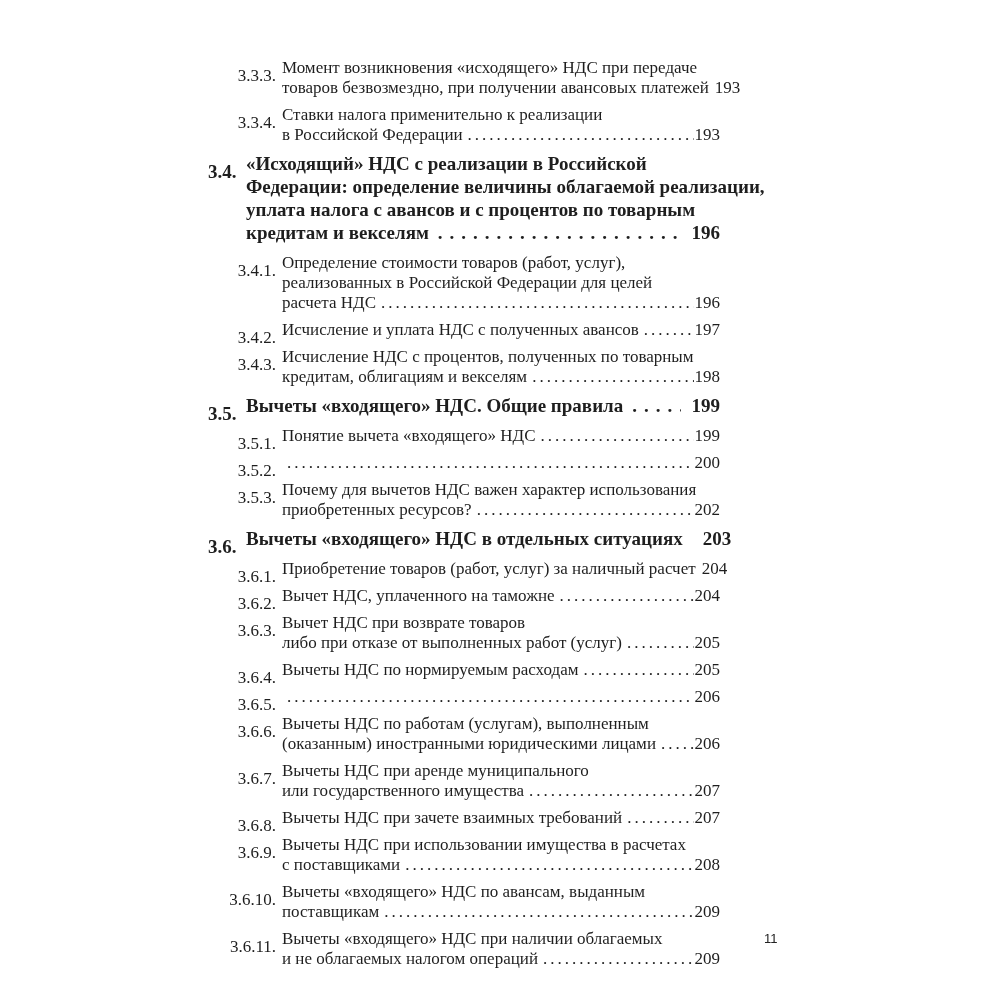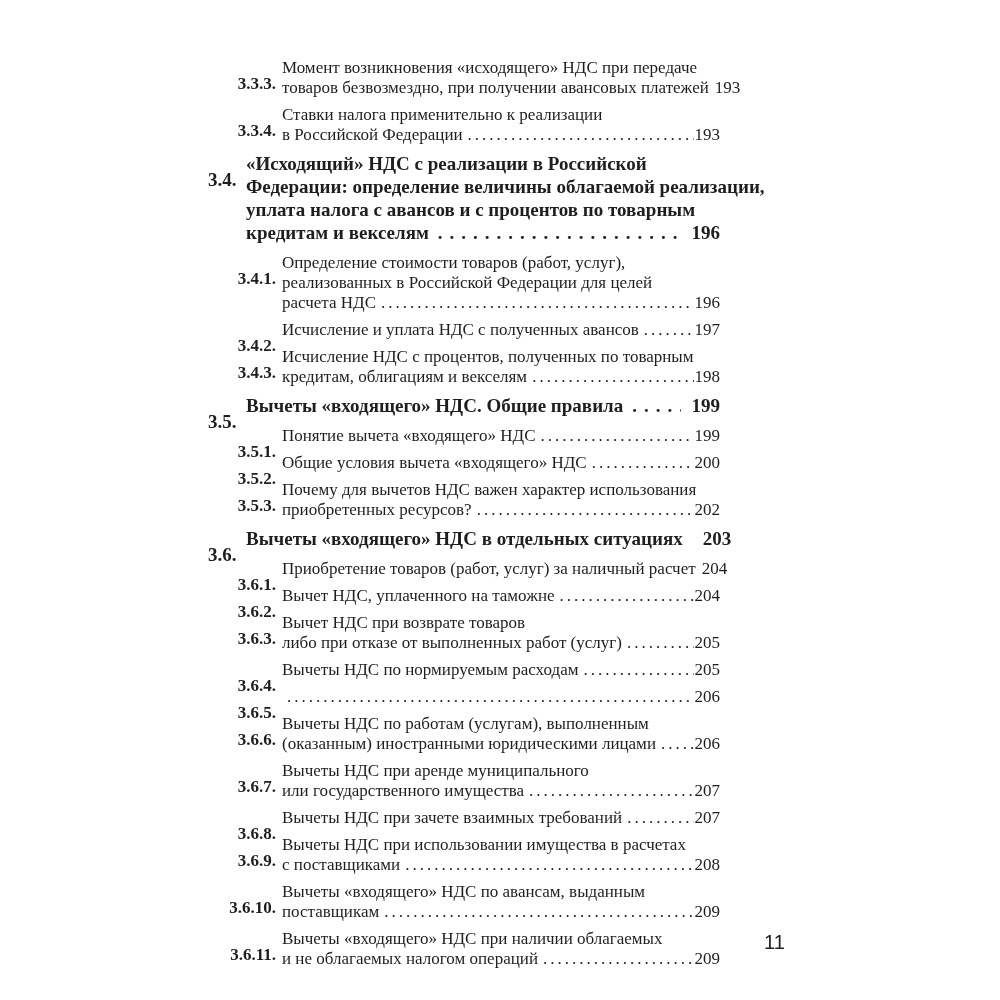--- a/index.html
+++ b/index.html
@@ -39,22 +39,21 @@
     padding-left: 38px;
     font-weight: bold;
     font-size: 19px;
     line-height: 23px;
     margin-top: 5px;
     margin-bottom: 9px;
   }
   .entry .num {
     position: absolute;
     left: 0;
-    top: 16px;
-    font-weight: bold;
+    top: 8px;
   }
   .entry.sub .num {
     width: 68px;
     text-align: right;
   }
   .line.last {
     display: flex;
     align-items: flex-start;
   }
   .line .txt {
@@ -82,21 +81,21 @@
     flex: 0 0 auto;
   }
   .entry.sect .pg {
     margin-left: 11px;
   }
   .folio {
     position: absolute;
     left: 764px;
     top: 931px;
     font-family: "Liberation Sans", sans-serif;
-    font-size: 20px;
+    font-size: 13px;
     color: #222222;
   }
 </style>
 </head>
 <body>
 
 <div class="page">
   <div class="toc">
       <div class="entry sub">
         <span class="num">3.3.3.</span>
@@ -166,21 +165,20 @@
         <span class="num">3.5.1.</span>
         <div class="line last">
           <span class="txt">Понятие вычета «входящего» НДС</span>
           <span class="leader"></span>
           <span class="pg">199</span>
         </div>
       </div>
       <div class="entry sub">
         <span class="num">3.5.2.</span>
         <div class="line last">
-          <span class="txt">Общие условия вычета «входящего» НДС</span>
           <span class="leader"></span>
           <span class="pg">200</span>
         </div>
       </div>
       <div class="entry sub">
         <span class="num">3.5.3.</span>
         <div class="line"><span class="txt">Почему для вычетов НДС важен характер использования</span></div>
         <div class="line last">
           <span class="txt">приобретенных ресурсов?</span>
           <span class="leader"></span>

